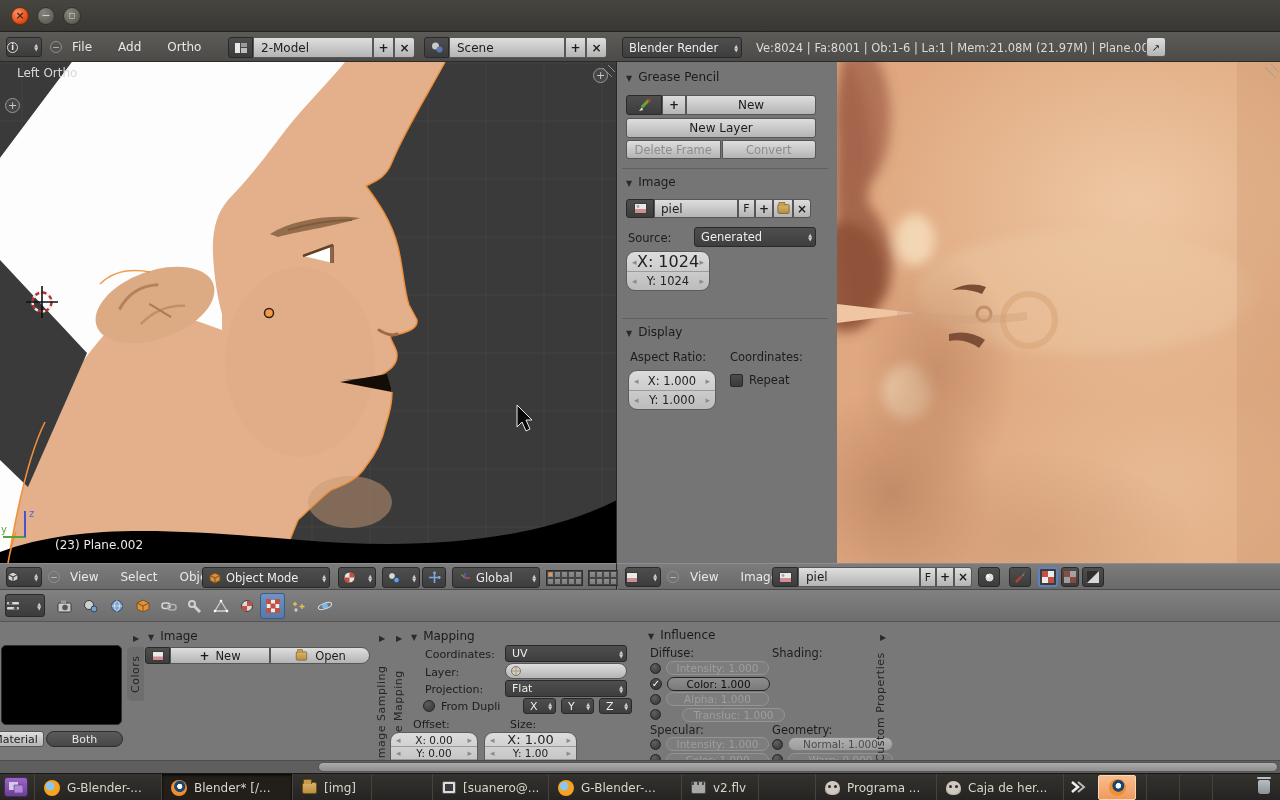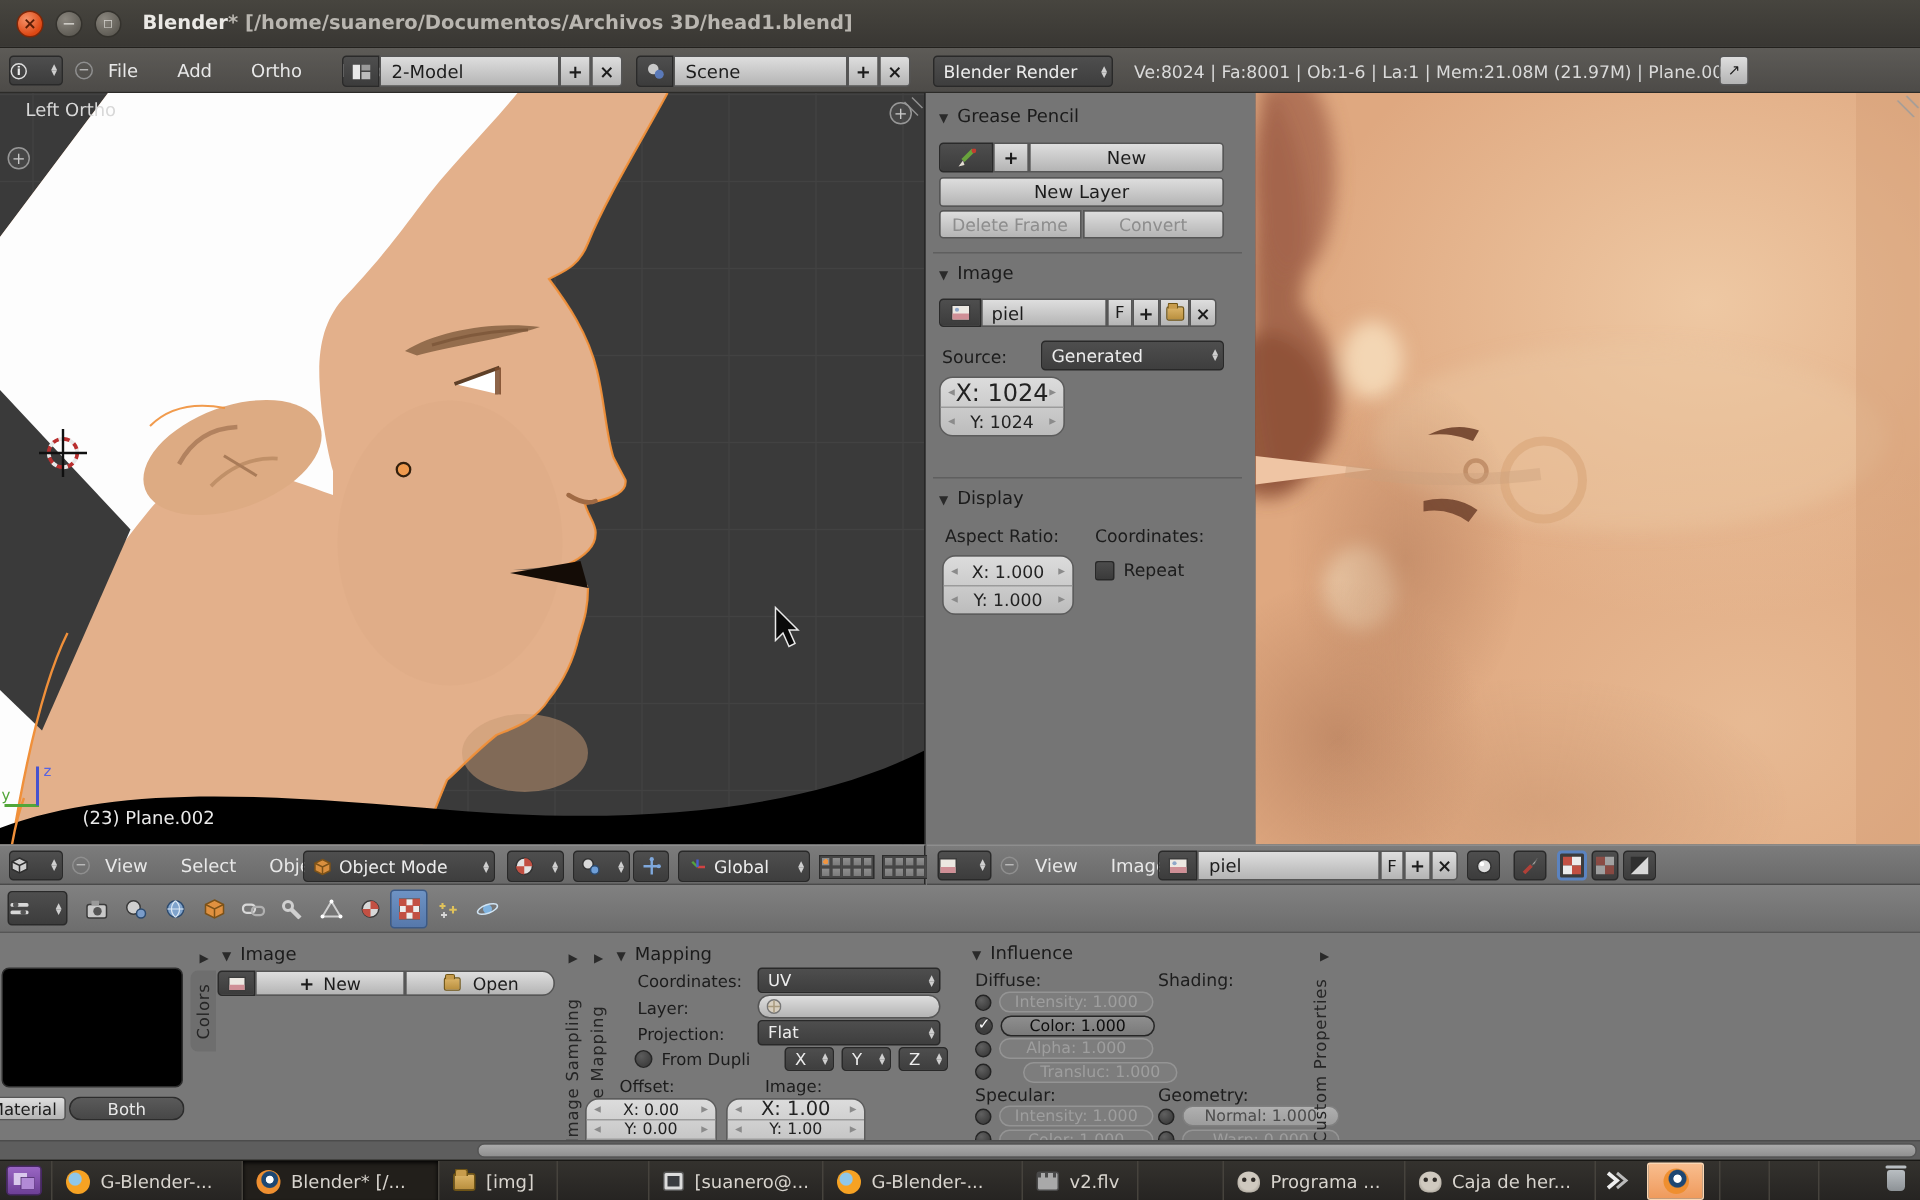--- a/index.html
+++ b/index.html
@@ -71,23 +71,20 @@
 </style>
 </head>
 <body>
 
 <div id="screen">
 
   <div class="abs" style="left:0;top:0;width:1280px;height:32px;background:linear-gradient(#47453f,#393733);border-bottom:1px solid #23211d;display:flex;align-items:center">
     <span style="margin-left:11px;width:18px;height:18px;border-radius:50%;background:radial-gradient(circle at 35% 30%,#f6936a,#dd4814 70%);border:1px solid #7e2708;color:#5a1d06;display:flex;align-items:center;justify-content:center;font-size:11px;font-weight:bold">×</span>
     <span style="margin-left:8px;width:18px;height:18px;border-radius:50%;background:radial-gradient(circle at 35% 30%,#8a867e,#5f5c55 75%);border:1px solid #34322d;color:#d9d7d2;display:flex;align-items:center;justify-content:center;font-size:11px">−</span>
     <span style="margin-left:8px;width:18px;height:18px;border-radius:50%;background:radial-gradient(circle at 35% 30%,#8a867e,#5f5c55 75%);border:1px solid #34322d;color:#d9d7d2;display:flex;align-items:center;justify-content:center;font-size:8px">◻</span>
-    <span style="margin-left:14px;font-size:13px;font-weight:bold;color:#b9b6b0">
-      <b style="color:#ebe9e5">Blender</b><span>* [/home/suanero/Documentos/Archivos 3D/head1.blend]</span>
-    </span>
   </div>
 
   <div class="abs" style="left:0;top:32px;width:1280px;height:30px;background:linear-gradient(#5d5b57,#4d4b48);border-bottom:1px solid #2c2b28">
     <div class="abs bd" style="left:6px;top:5px;width:36px;height:20px">
       <span style="width:11px;height:11px;border-radius:50%;border:1px solid #ddd;font-size:8px;display:flex;align-items:center;justify-content:center;font-weight:bold">i</span>
       <span class="updn">
           <i>▲</i>
           <i>▼</i>
         </span>
     </div>
@@ -657,21 +654,21 @@
           </span>
         <span class="dd" style="width:33px;height:16px;font-size:11px">
             <span>Z</span>
             <span class="updn">
               <i>▲</i>
               <i>▼</i>
             </span>
           </span>
       </div>
       <span class="abs" style="left:413px;top:96px">Offset:</span>
-      <span class="abs" style="left:510px;top:96px">Image:</span>
+      <span class="abs" style="left:510px;top:96px">Size:</span>
       <div class="stpgrp" style="left:390px;top:110px;width:88px">
         <div class="stp" style="height:13px;font-size:10.5px">X: 0.00</div>
         <div class="stp" style="height:13px;font-size:10.5px">Y: 0.00</div>
         <div class="stp" style="height:13px;font-size:10.5px"></div>
       </div>
       <div class="stpgrp" style="left:484px;top:110px;width:93px">
         <div class="stp" style="height:13px;font-size:13px">X: 1.00</div>
         <div class="stp" style="height:13px;font-size:10.5px">Y: 1.00</div>
         <div class="stp" style="height:13px;font-size:10.5px"></div>
       </div>

